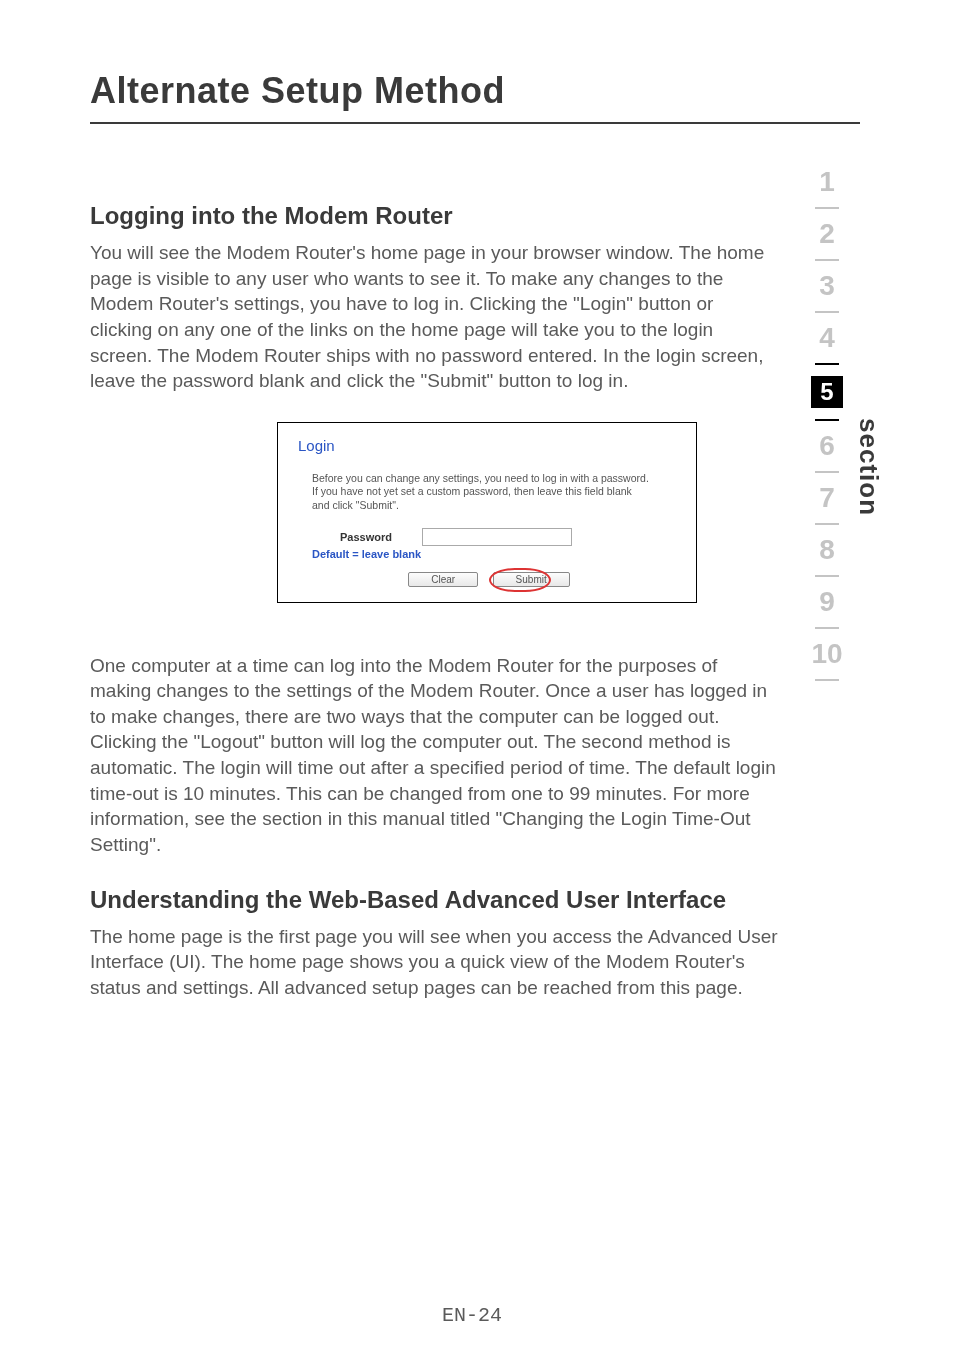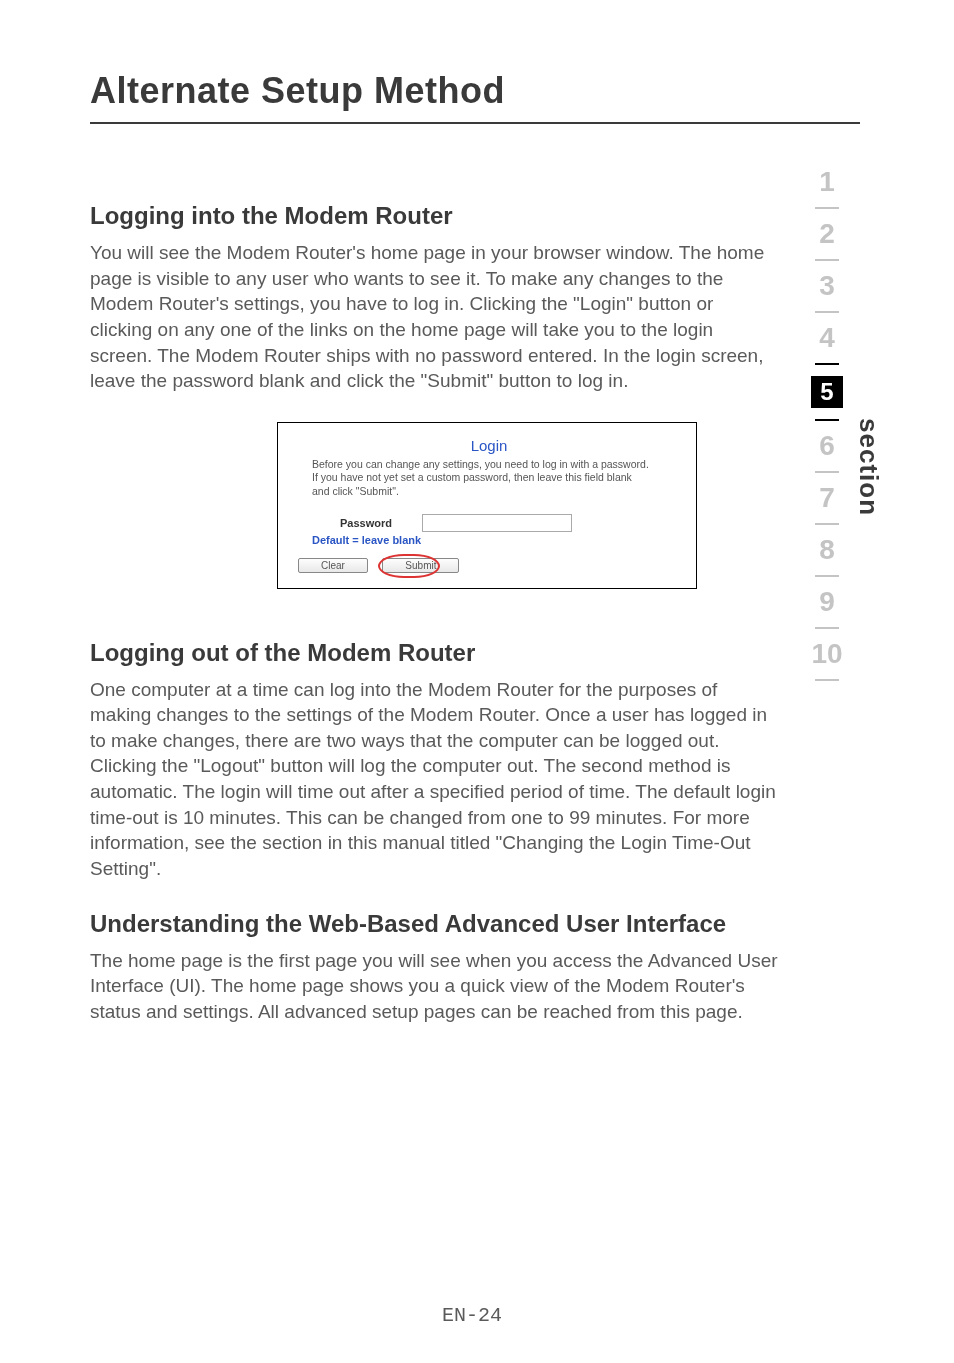--- a/index.html
+++ b/index.html
@@ -4,27 +4,27 @@
 <style>
   * { box-sizing: border-box; margin: 0; padding: 0; }
   html, body { width: 954px; height: 1363px; background: #fff; font-family: Arial, Helvetica, sans-serif; color: #4a4a4a; }
   .page { position: relative; width: 944px; height: 1363px; padding: 70px 60px 40px 90px; }
   .title { font-size: 36px; font-weight: bold; color: #3a3a3a; margin-bottom: 10px; letter-spacing: 0.5px; }
   .title-rule { border: none; border-top: 2px solid #3a3a3a; margin-bottom: 78px; width: 770px; }
   .h2 { font-size: 24px; font-weight: bold; color: #3a3a3a; margin-bottom: 10px; }
   .body { font-size: 19px; line-height: 1.35; color: #5a5a5a; margin-bottom: 28px; max-width: 690px; }
   .login-box-wrap { display: flex; justify-content: center; margin: 10px 0 50px 0; }
   .login-box { width: 420px; border: 1px solid #000; padding: 14px 16px 14px 20px; }
-  .login-title { color: #2a55c4; font-size: 15px; margin-bottom: 4px; text-align: center; }
+  .login-title { color: #2a55c4; font-size: 15px; margin-bottom: 18px; }
   .login-desc { font-size: 10.5px; color: #555; line-height: 1.3; margin: 0 12px 14px 14px; max-width: 340px; }
   .login-pwd-row { margin-left: 14px; margin-bottom: 2px; padding-left: 28px; }
   .login-pwd-label { font-size: 11px; font-weight: bold; color: #333; display: inline-block; vertical-align: middle; }
   .login-pwd-input { display: inline-block; border: 1px solid #aaa; width: 150px; height: 18px; margin-left: 26px; vertical-align: middle; background: #fff; }
   .login-default { font-size: 11px; font-weight: bold; color: #2a55c4; margin-left: 14px; margin-bottom: 10px; }
-  .login-buttons { margin-top: 8px; }
+  .login-buttons { text-align: center; margin-top: 8px; }
   .login-btn { display: inline-block; border: 1px solid #888; background: linear-gradient(#fdfdfd,#e8e8e8); font-size: 10px; color: #555; padding: 1px 22px; border-radius: 2px; vertical-align: middle; }
   .login-btn.submit { position: relative; margin-left: 10px; }
   .submit-circle { position: absolute; border: 2px solid #d33; border-radius: 50% / 60%; width: 62px; height: 24px; left: -5px; top: -5px; pointer-events: none; }
   .side-nav { position: absolute; right: 60px; top: 168px; display: flex; flex-direction: row; align-items: flex-start; }
   .nav-col { display: flex; flex-direction: column; align-items: center; }
   .nav-item { font-size: 28px; font-weight: bold; color: #c4c4c4; text-align: center; line-height: 1; }
   .nav-item.active { background: #000; color: #fff; width: 32px; height: 32px; display: flex; align-items: center; justify-content: center; font-size: 24px; }
   .nav-sep { width: 24px; border-top: 2px solid #c4c4c4; margin: 11px 0; }
   .nav-sep.dark { border-top-color: #000; }
   .section-label { writing-mode: vertical-rl; font-size: 26px; font-weight: bold; color: #3a3a3a; margin-left: 10px; margin-top: 250px; letter-spacing: 1px; }
@@ -52,21 +52,20 @@
       <div class="login-buttons">
         <span class="login-btn">Clear</span>
         <span class="login-btn submit">
           <span>Submit</span>
           <span class="submit-circle"></span>
         </span>
       </div>
     </div>
   </div>
 
-  <h2 class="h2">Logging out of the Modem Router</h2>
   <p class="body">One computer at a time can log into the Modem Router for the purposes of making changes to the settings of the Modem Router. Once a user has logged in to make changes, there are two ways that the computer can be logged out. Clicking the "Logout" button will log the computer out. The second method is automatic. The login will time out after a specified period of time. The default login time-out is 10 minutes. This can be changed from one to 99 minutes. For more information, see the section in this manual titled "Changing the Login Time-Out Setting".</p>
 
   <h2 class="h2">Understanding the Web-Based Advanced User Interface</h2>
   <p class="body">The home page is the first page you will see when you access the Advanced User Interface (UI). The home page shows you a quick view of the Modem Router's status and settings. All advanced setup pages can be reached from this page.</p>
 
   <div class="side-nav">
     <div class="nav-col" id="nav-col">
         <div class="nav-item">1</div>
         <div class="nav-sep"></div>
         <div class="nav-item">2</div>

